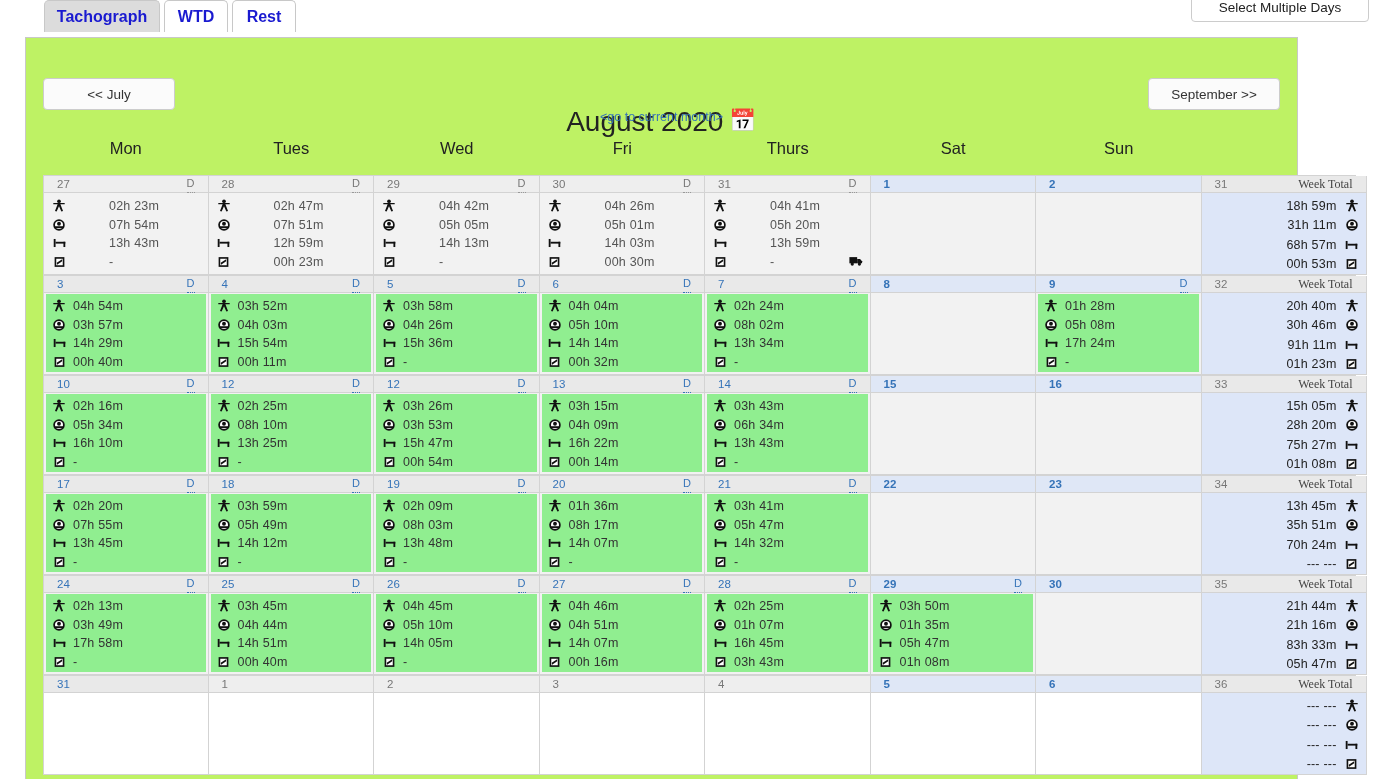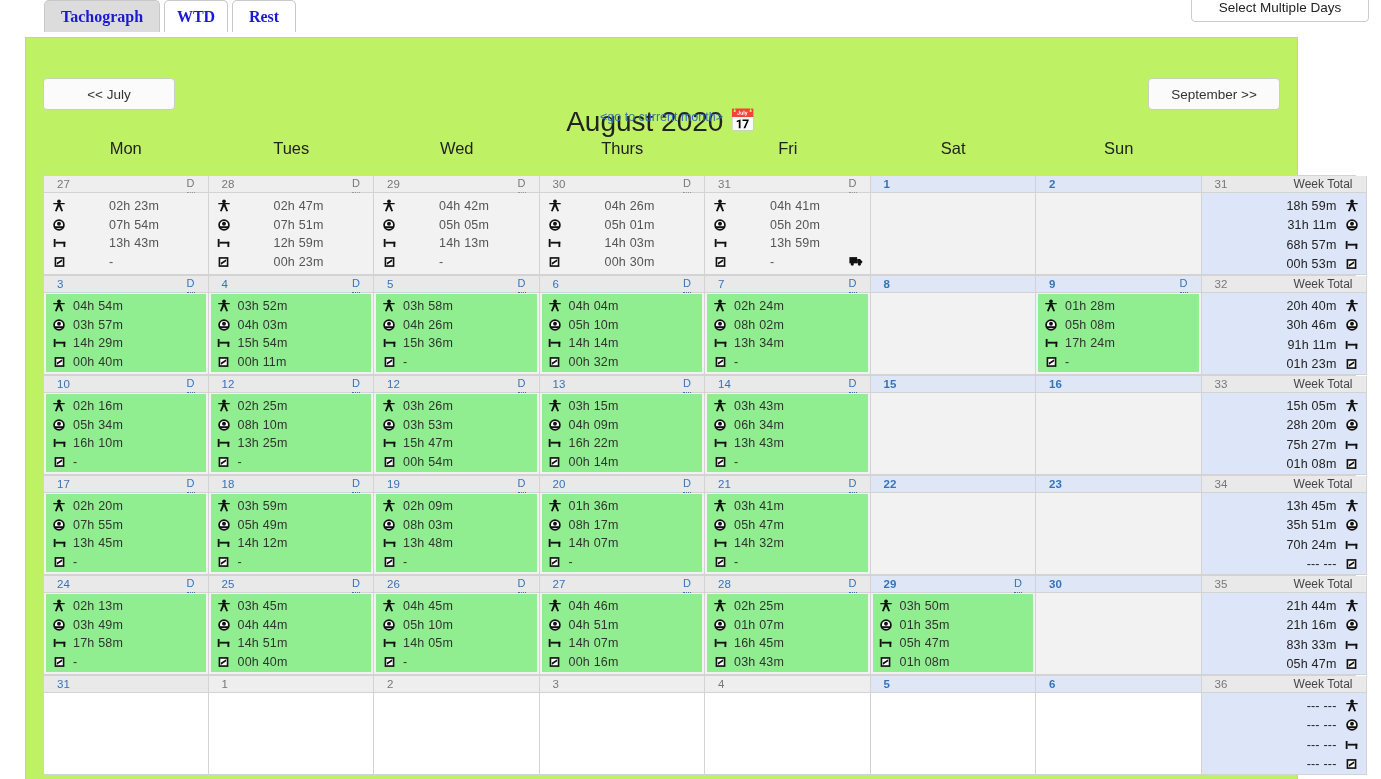--- a/index.html
+++ b/index.html
@@ -18,21 +18,20 @@
   }
   .tab {
     position: absolute; top: 0; height: 32px;
     border: 1px solid #c8c8c8; border-bottom: none;
     border-radius: 5px 5px 0 0;
     background: #ffffff;
     color: #1a1ad0; font-weight: bold; font-size: 16px;
     display: flex; align-items: center; justify-content: center;
     cursor: pointer;
     padding: 14px 10px;
-    font-family: Liberation Serif, serif;
   }
   .tab.active { background: #dcdcdc; }
   #tab-0 { left: 44px;  width: 116px; }
   #tab-1 { left: 164px; width: 64px; }
   #tab-2 { left: 232px; width: 64px; }
 
   .select-multi-btn {
     position: absolute; right: 12px; top: -8px;
     width: 178px; height: 30px;
     border: 1px solid #cccccc; border-radius: 4px;
@@ -109,21 +108,21 @@
   
   .cell.inmonth    > .cell-head { background: #e9e9e9; }
   .cell.inmonth    > .cell-head .dnum { color: #3573b8; }
   .cell.inmonth    > .cell-head .dflag { color: #3573b8; border-bottom-color:#3573b8; }
   .cell.outmonth   > .cell-head { background: #eeeeee; }
   .cell.weekend    > .cell-head { background: #dfe7f6; }
   .cell.weekend    > .cell-head .dnum { color: #3573b8; font-weight: bold; }
   .cell.weekend    > .cell-head .dflag { color: #3573b8; border-bottom-color:#3573b8; }
   .cell.weektotal  > .cell-head { background: #e9e9e9; }
   .cell.weektotal  > .cell-head .dnum { color: #777777; }
-  .cell.weektotal  > .cell-head .wt { color: #444444; font-size: 12px; }
+  .cell.weektotal  > .cell-head .wt { color: #444444; font-size: 12px; font-family: Liberation Serif, serif; }
 
   
   .cell-body { height: 81px; position: relative; }
   .cell.inmonth  > .cell-body { background: #f2f2f2; }
   .cell.outmonth > .cell-body { background: #f2f2f2; }
   .cell.weekend  > .cell-body { background: #f2f2f2; }
   .cell.empty    > .cell-body { background: #ffffff; }
   .cell.weektotal > .cell-body { background: #dde6f8; }
 
   .data-box {
@@ -192,22 +191,22 @@
       <span>August 2020</span><span class="cal-glyph">📅</span>
     </div>
 
     <a class="current-month-link" href="#">&lt;go to current month&gt;</a>
 
     <div class="cal">
       <div class="dow-row" id="dow-row">
           <div class="dow">Mon</div>
           <div class="dow">Tues</div>
           <div class="dow">Wed</div>
+          <div class="dow">Fri</div>
           <div class="dow">Thurs</div>
-          <div class="dow">Fri</div>
           <div class="dow">Sat</div>
           <div class="dow">Sun</div>
           <div class="dow total-head"></div>
         </div>
       <div id="weeks">
           <div class="week-row">
             <div class="cell outmonth">
               <div class="cell-head">
                 <span class="dnum">27</span>
                 <span class="dflag">D</span>

